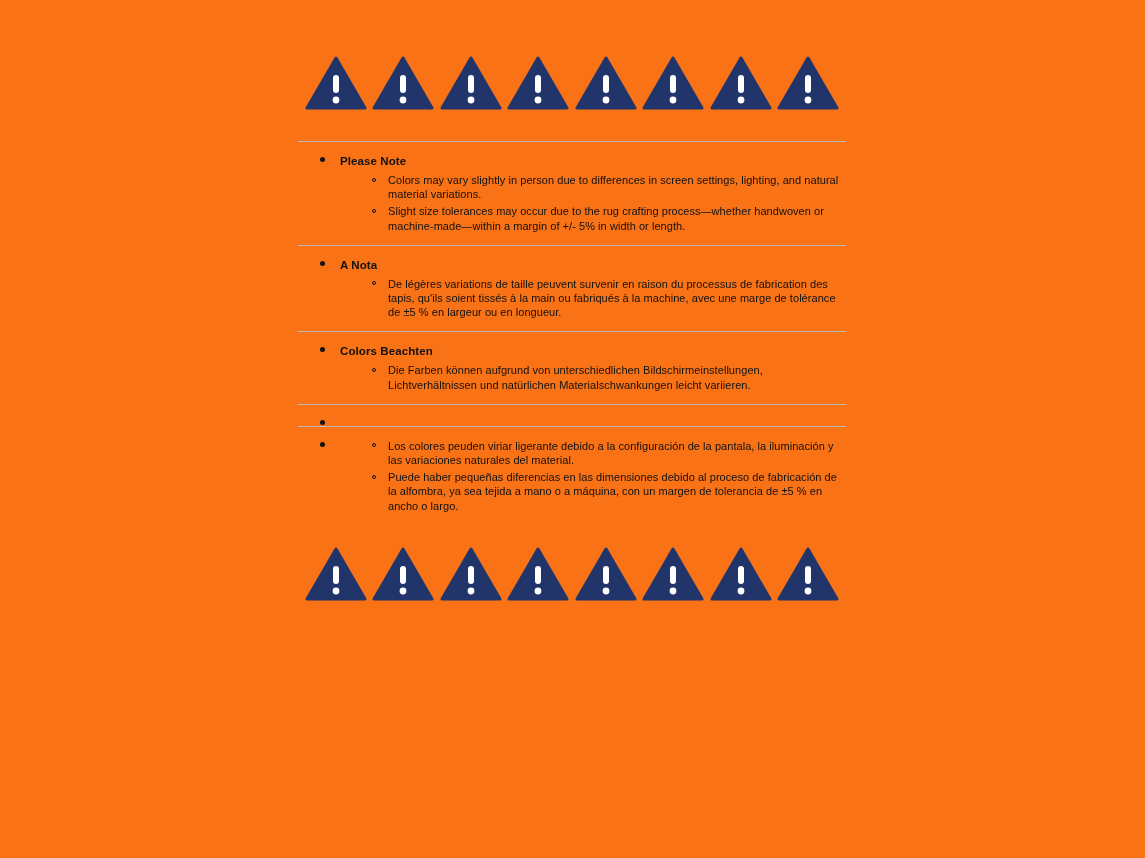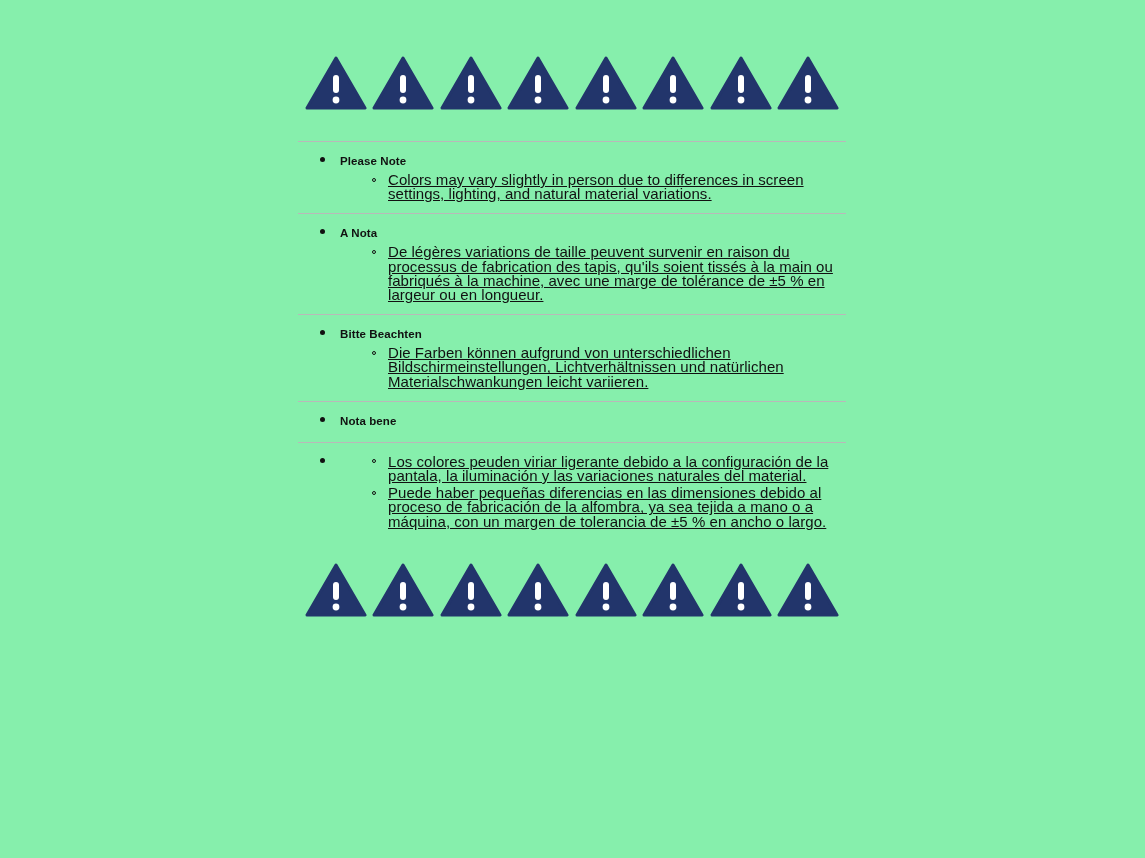--- a/index.html
+++ b/index.html
@@ -11,21 +11,21 @@
     width: 1145px;
     height: 858px;
     font-family: "Liberation Sans", sans-serif;
     color: #111111;
     overflow: hidden;
   }
   .page {
     position: relative;
     width: 1145px;
     height: 858px;
-    background: #86efac;
+    background: #f97316;
   }
   .content {
     position: absolute;
     left: 298px;
     top: 0;
     width: 548px;
     height: 858px;
   }
 
   
@@ -87,25 +87,24 @@
   }
   ul.l2 {
     list-style: none;
     margin: 0;
     padding: 0;
   }
   ul.l2 > li {
     position: relative;
     padding-left: 48px;
     margin-bottom: 3px;
-    font-size: 15px;
+    font-size: 11px;
     line-height: 14.2px;
     color: #111111;
     letter-spacing: .05px;
-    text-decoration: underline;
   }
   ul.l2 > li > .bullet2 {
     position: absolute;
     left: 32px;
     top: 4.5px;
     width: 4px;
     height: 4px;
     border: 1px solid #111111;
     border-radius: 50%;
     box-sizing: border-box;
@@ -180,20 +179,21 @@
     <div class="rule top-rule"></div>
 
     <div id="sections-host">
         <div class="block">
           <ul class="l1">
             <li>
               <span class="bullet1"></span>
               <div class="heading">Please Note</div>
               <ul class="l2">
                 <li><span class="bullet2"></span><span>Colors may vary slightly in person due to differences in screen settings, lighting, and natural material variations.</span></li>
+                <li><span class="bullet2"></span><span>Slight size tolerances may occur due to the rug crafting process—whether handwoven or machine-made—within a margin of +/- 5% in width or length.</span></li>
               </ul>
             </li>
           </ul>
         </div>
         <div class="rule"></div>
         <div class="block">
           <ul class="l1">
             <li>
               <span class="bullet1"></span>
               <div class="heading">A Nota</div>
@@ -201,33 +201,32 @@
                 <li><span class="bullet2"></span><span>De légères variations de taille peuvent survenir en raison du processus de fabrication des tapis, qu'ils soient tissés à la main ou fabriqués à la machine, avec une marge de tolérance de ±5 % en largeur ou en longueur.</span></li>
               </ul>
             </li>
           </ul>
         </div>
         <div class="rule"></div>
         <div class="block">
           <ul class="l1">
             <li>
               <span class="bullet1"></span>
-              <div class="heading">Bitte Beachten</div>
+              <div class="heading">Colors Beachten</div>
               <ul class="l2">
                 <li><span class="bullet2"></span><span>Die Farben können aufgrund von unterschiedlichen Bildschirmeinstellungen, Lichtverhältnissen und natürlichen Materialschwankungen leicht variieren.</span></li>
               </ul>
             </li>
           </ul>
         </div>
         <div class="rule"></div>
         <div class="block">
           <ul class="l1">
             <li>
               <span class="bullet1"></span>
-              <div class="heading">Nota bene</div>
               <ul class="l2">
               </ul>
             </li>
           </ul>
         </div>
         <div class="rule"></div>
         <div class="block">
           <ul class="l1">
             <li>
               <span class="bullet1"></span>

